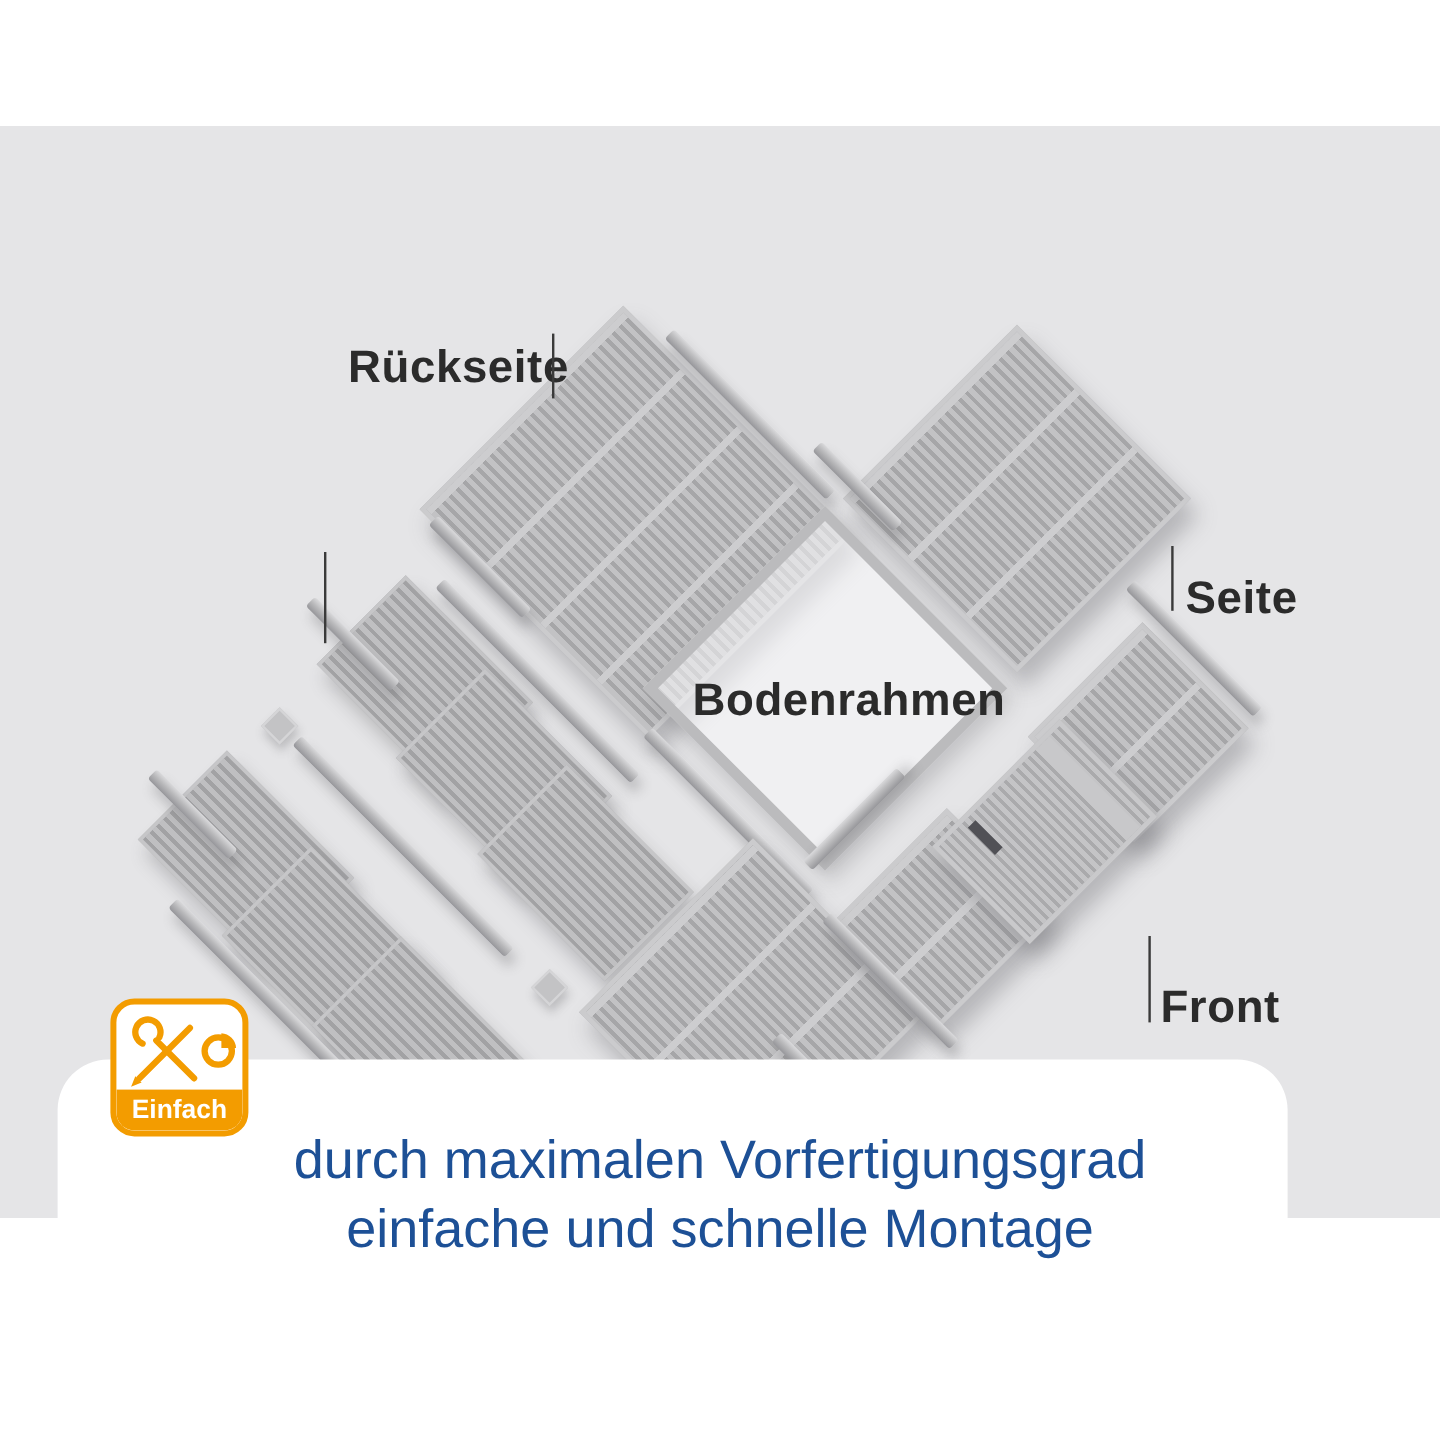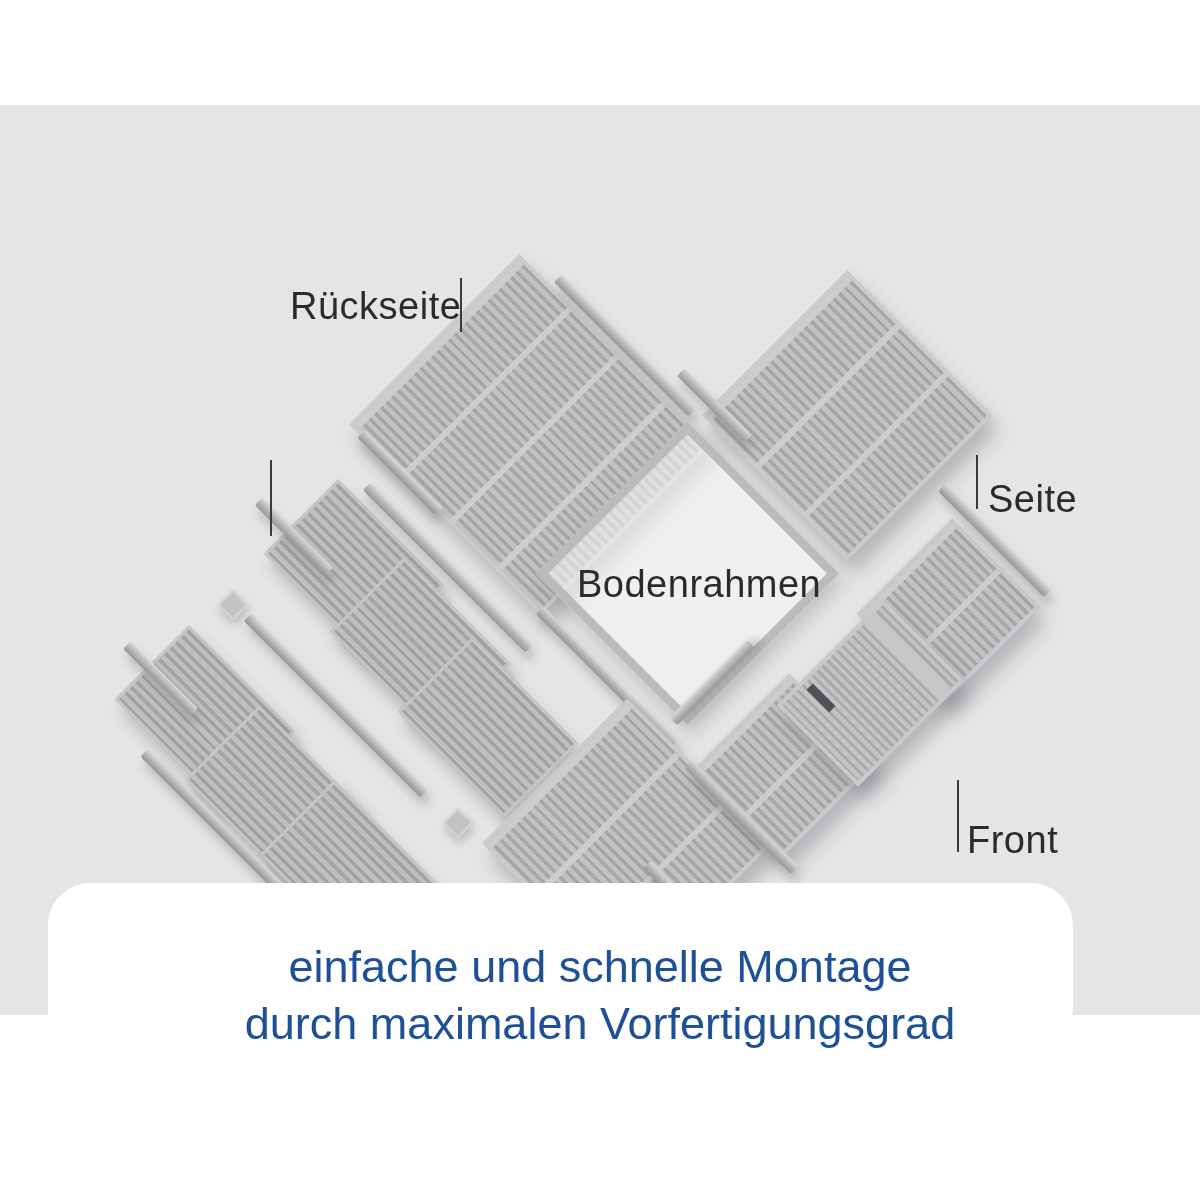--- a/index.html
+++ b/index.html
@@ -45,21 +45,21 @@
   }
   .door {
     border:4px solid #c9c9cb; box-sizing:border-box;
     background-color:#b8b8ba;
     background-image:repeating-linear-gradient(180deg, #aaaaac 0 3px, #c4c4c6 3px 7px);
     box-shadow:14px 5px 18px rgba(95,95,100,.35);
   }
   .door .doorstrip { position:absolute; left:0; top:12px; width:100%; height:16px; background:#c8c8ca; }
   .door .handle   { position:absolute; left:6px; bottom:28px; width:32px; height:9px; background:#515156; }
   
-  .lbl { position:absolute; color:#2b2b2b; font-size:38px; letter-spacing:.5px; white-space:nowrap; }
+  .lbl { position:absolute; color:#2b2b2b; font-size:38px; letter-spacing:.5px; white-space:nowrap;font-weight:bold; }
   .tick { position:absolute; width:2px; background:#3a3a3a; }
   
   .card {
     position:absolute; left:48px; top:883px; width:1025px; height:317px;
     background:#ffffff; border-radius:42px 42px 0 0;
   }
   .caption {
     position:absolute; left:0; top:938px; width:1200px; text-align:center;
     font-size:45px; line-height:57px; font-weight:500;
   }
@@ -133,18 +133,32 @@
     <div class="lbl" style="left:967px; top:714px;">Front</div>
     <div class="tick" style="left:957px; top:675px; height:72px;"></div>
 
     <div class="lbl" style="left:739px; top:830px;">Seite</div>
     <div class="tick" style="left:729px; top:803px; height:60px;"></div>
   </div>
 
   <div class="card"></div>
 
   <div class="caption" style="color:#1d5096;">
+    <div>durch maximalen Vorfertigungsgrad</div>
     <div>einfache und schnelle Montage</div>
-    <div>durch maximalen Vorfertigungsgrad</div>
   </div>
 
+  <div class="badge">
+    <svg class="badge-icon" viewBox="0 0 120 82" fill="none" stroke="#f39c00" stroke-width="6" stroke-linecap="round">
+
+      <line x1="22" y1="68" x2="70" y2="20"></line>
+      <polygon points="14,76 24,72 18,66" fill="#f39c00" stroke="none"></polygon>
+
+      <circle cx="30" cy="24" r="12" stroke-dasharray="56 20" transform="rotate(115 30 24)"></circle>
+      <line x1="38" y1="32" x2="74" y2="68"></line>
+
+      <circle cx="97" cy="42" r="13"></circle>
+      <path d="M100 39 L100 25 A15 15 0 0 1 114 39 Z" fill="#f39c00" stroke="none"></path>
+    </svg>
+    <div class="badge-label">Einfach</div>
+  </div>
 
 </div>
 
 </body></html>

